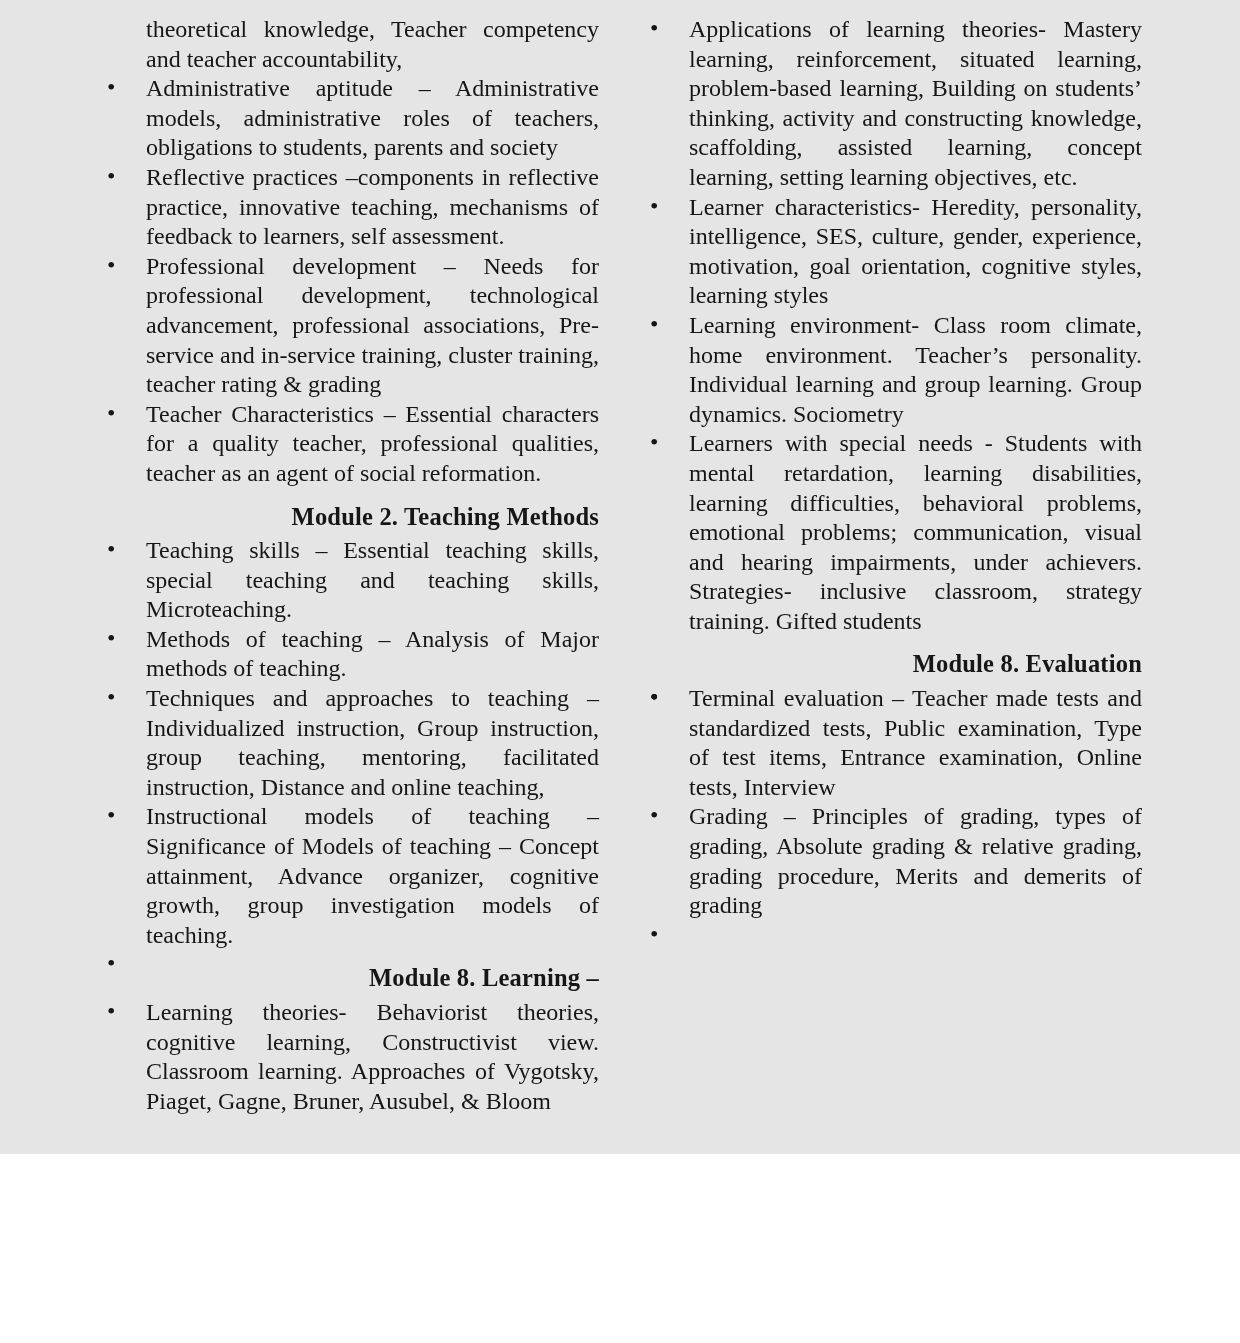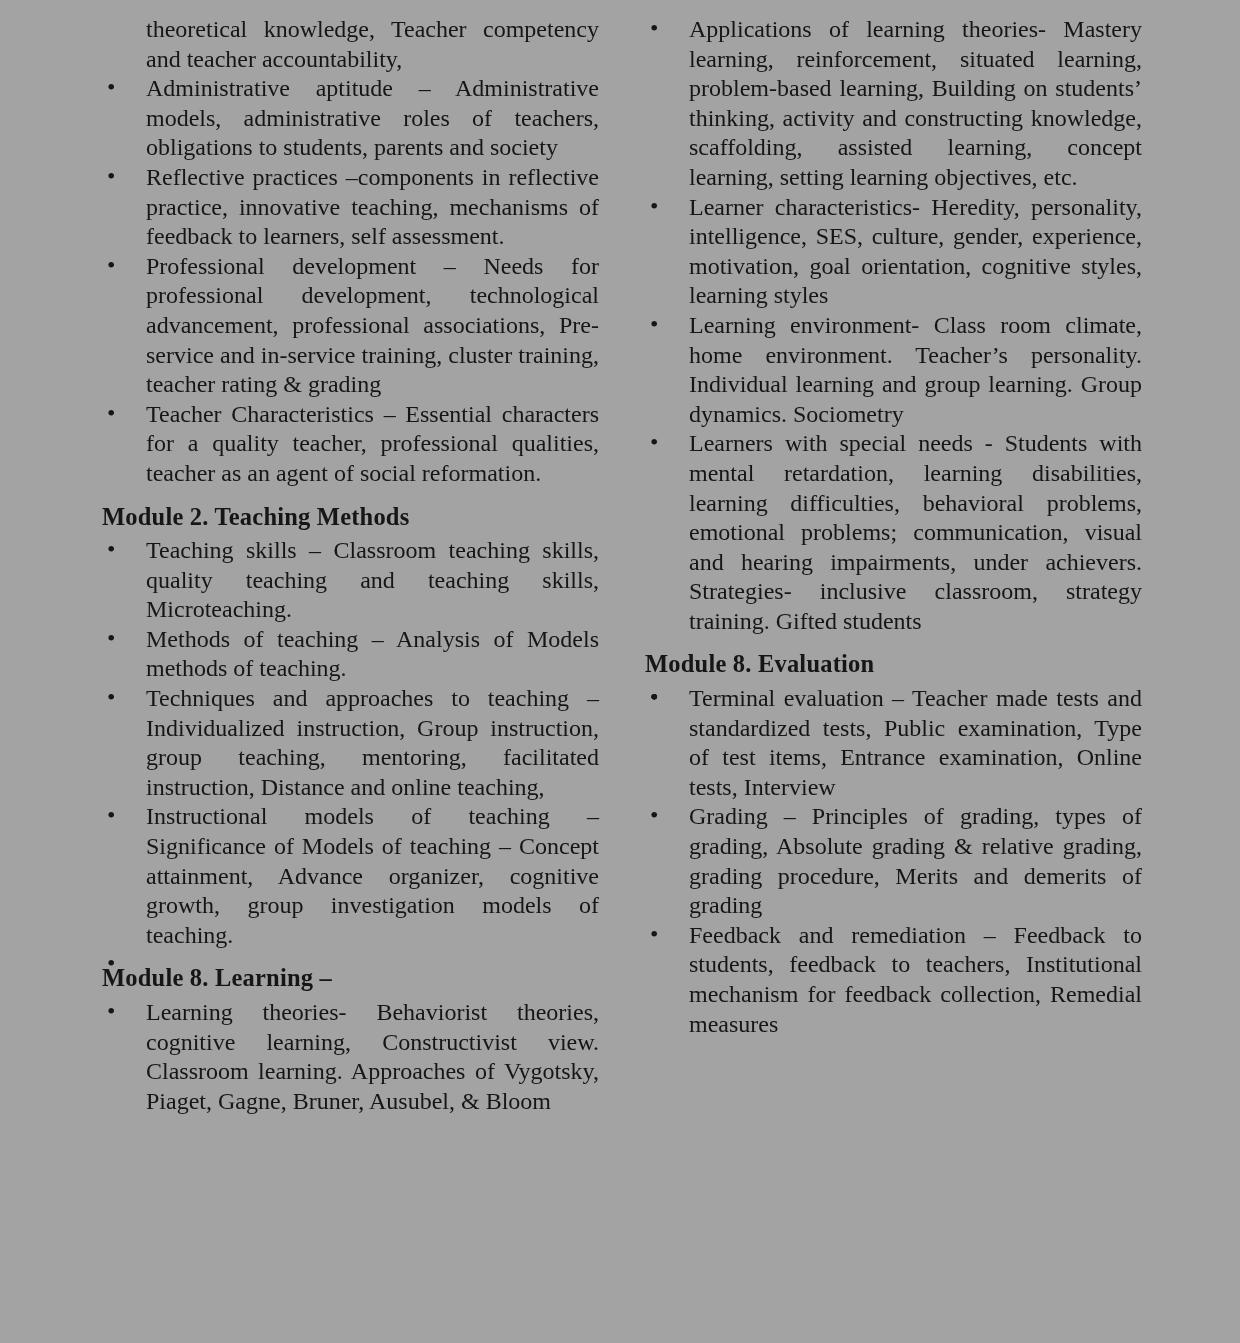--- a/index.html
+++ b/index.html
@@ -3,23 +3,23 @@
 <meta charset="utf-8">
 <style>
   html, body {
     margin: 0;
     padding: 0;
     background: #ffffff;
   }
   .page {
     position: relative;
     width: 1240px;
-    height: 1343px;
+    height: 1154px;
     box-sizing: border-box;
-    background: #a3a3a3;
+    background: #e5e5e5;
     color: #161616;
     padding: 15px 90px 0 102px;
     overflow: hidden;
     font-family: "Liberation Serif", "DejaVu Serif", serif;
     font-size: 24px;
     line-height: 29.6px;
   }
   .columns {
     display: flex;
     gap: 46px;
@@ -37,51 +37,51 @@
   .item .bullet {
     position: absolute;
     left: 5px;
     top: -1px;
     font-size: 24px;
   }
   .heading {
     font-weight: 700;
     font-size: 24.5px;
     margin: 13px 0 5px 0;
-    text-align: left;
+    text-align: right;
     letter-spacing: 0.2px;
   }
   .heading:first-child { margin-top: 0; }
 </style>
 </head>
 <body>
 
 <div class="page">
   <div class="columns">
     <div class="column">
         <div class="item"><span>theoretical knowledge, Teacher competency and teacher accountability,</span></div>
         <div class="item"><span class="bullet">•</span><span>Administrative aptitude – Administrative models, administrative roles of teachers, obligations to students, parents and society</span></div>
         <div class="item"><span class="bullet">•</span><span>Reflective practices –components in reflective practice,  innovative teaching, mechanisms of feedback to learners, self assessment.</span></div>
         <div class="item"><span class="bullet">•</span><span>Professional development – Needs for professional development, technological advancement, professional associations, Pre-service and in-service training, cluster training, teacher rating &amp; grading</span></div>
         <div class="item"><span class="bullet">•</span><span>Teacher Characteristics – Essential characters for a quality teacher, professional qualities, teacher as an agent of social reformation.</span></div>
         <div class="heading">Module 2. Teaching Methods</div>
-        <div class="item"><span class="bullet">•</span><span>Teaching skills – Classroom teaching skills, quality teaching and teaching skills, Microteaching.</span></div>
-        <div class="item"><span class="bullet">•</span><span>Methods of teaching – Analysis of Models methods of teaching.</span></div>
+        <div class="item"><span class="bullet">•</span><span>Teaching skills – Essential teaching skills, special teaching and teaching skills, Microteaching.</span></div>
+        <div class="item"><span class="bullet">•</span><span>Methods of teaching – Analysis of Major methods of teaching.</span></div>
         <div class="item"><span class="bullet">•</span><span>Techniques and approaches to teaching – Individualized instruction, Group instruction, group teaching, mentoring, facilitated instruction, Distance and online teaching,</span></div>
         <div class="item"><span class="bullet">•</span><span>Instructional models of teaching – Significance of Models of teaching – Concept attainment, Advance organizer, cognitive growth, group investigation models of teaching.</span></div>
         <div class="item"><span class="bullet">•</span></div>
         <div class="heading">Module 8. Learning –</div>
         <div class="item"><span class="bullet">•</span><span>Learning theories- Behaviorist theories, cognitive learning, Constructivist view. Classroom learning. Approaches of Vygotsky, Piaget, Gagne, Bruner, Ausubel, &amp; Bloom</span></div>
       </div>
     <div class="column">
         <div class="item"><span class="bullet">•</span><span>Applications of learning theories- Mastery learning, reinforcement, situated learning, problem-based learning, Building on students’ thinking, activity and constructing knowledge, scaffolding, assisted learning, concept learning, setting learning objectives, etc.</span></div>
         <div class="item"><span class="bullet">•</span><span>Learner characteristics-  Heredity, personality, intelligence, SES, culture, gender, experience, motivation, goal orientation, cognitive styles, learning styles</span></div>
         <div class="item"><span class="bullet">•</span><span>Learning environment- Class room climate, home environment. Teacher’s personality. Individual learning and group learning. Group dynamics. Sociometry</span></div>
         <div class="item"><span class="bullet">•</span><span>Learners with special needs - Students with mental retardation, learning disabilities, learning difficulties, behavioral problems, emotional problems; communication, visual and hearing impairments, under achievers. Strategies- inclusive classroom, strategy training. Gifted students</span></div>
         <div class="heading">Module 8. Evaluation</div>
         <div class="item"><span class="bullet">•</span></div>
         <div class="item"><span class="bullet">•</span></div>
         <div class="item"><span class="bullet">•</span><span>Terminal evaluation – Teacher made tests and standardized tests, Public examination, Type of test items, Entrance examination, Online tests, Interview</span></div>
         <div class="item"><span class="bullet">•</span><span>Grading – Principles of grading, types of grading, Absolute grading &amp; relative grading, grading procedure, Merits and demerits of grading</span></div>
-        <div class="item"><span class="bullet">•</span><span>Feedback and remediation – Feedback to students, feedback to teachers, Institutional mechanism for feedback collection, Remedial measures</span></div>
+        <div class="item"><span class="bullet">•</span></div>
       </div>
   </div>
 </div>
 
 </body></html>

